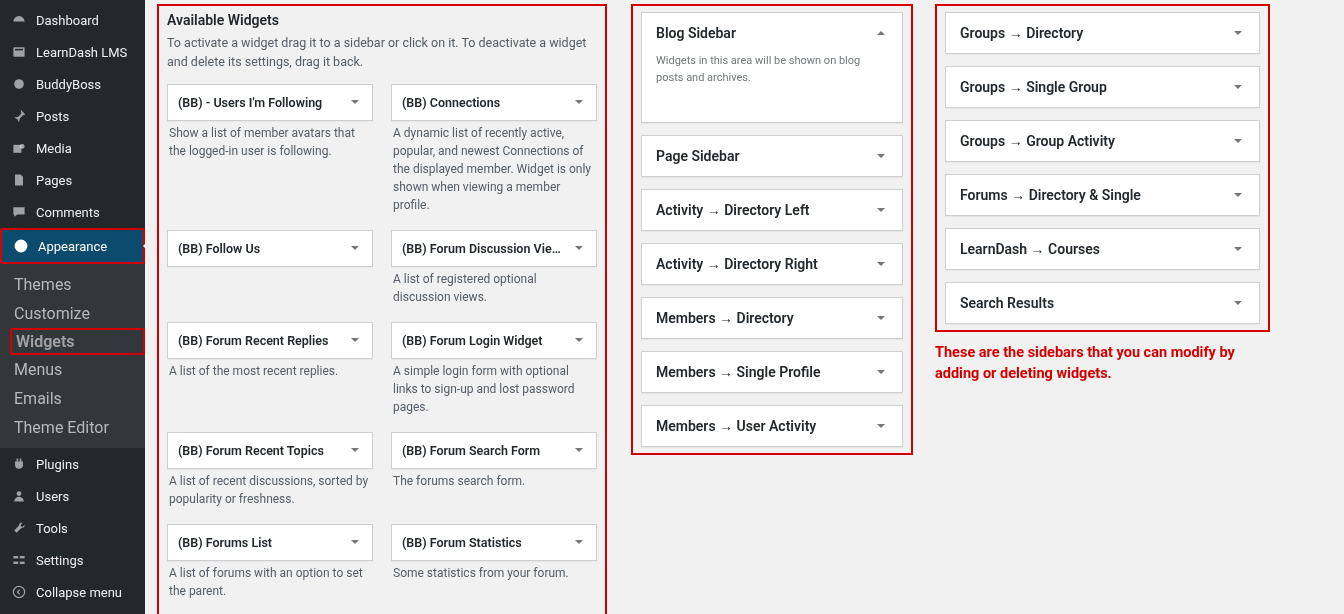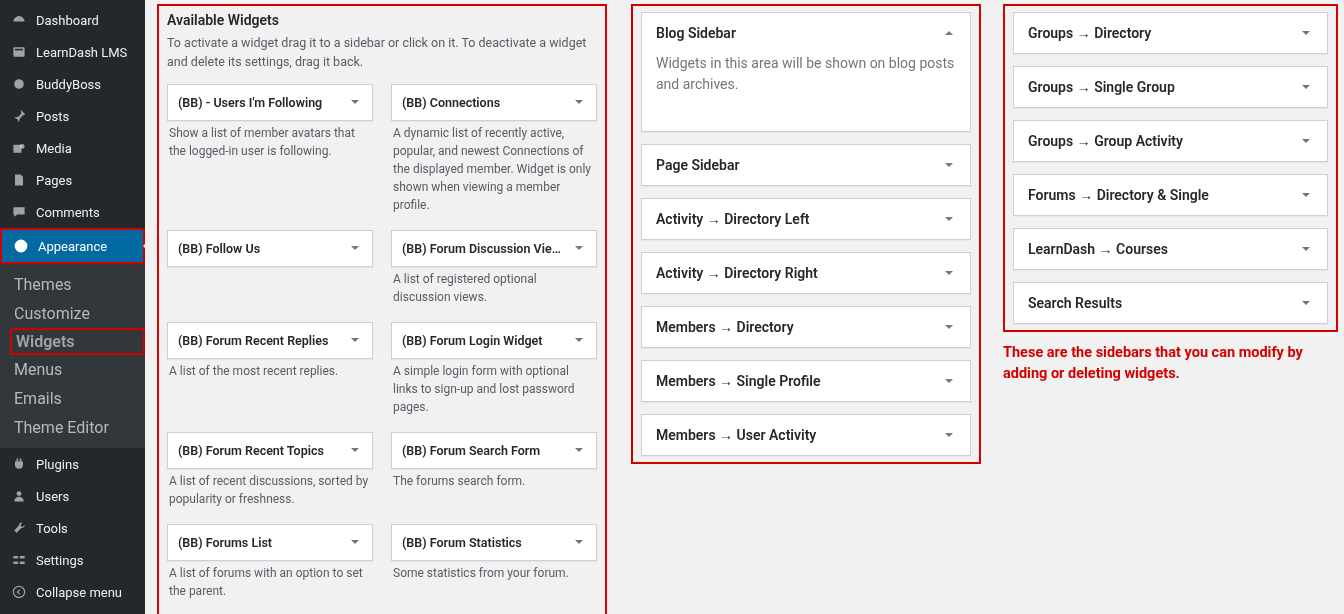--- a/index.html
+++ b/index.html
@@ -2,61 +2,61 @@
 <html><head>
 <meta charset="utf-8">
 <style>
 * { box-sizing: border-box; margin: 0; padding: 0; }
 html, body { height: 100%; font-family: -apple-system, BlinkMacSystemFont, "Segoe UI", Roboto, Arial, sans-serif; font-size: 13px; color: #444; background: #f1f1f1; }
 body { display: flex; }
 
 
 .admin-sidebar { width: 145px; background: #23282d; color: #eee; flex-shrink: 0; padding-top: 4px; }
 .admin-sidebar .menu-item { display: flex; align-items: center; padding: 7px 10px 7px 10px; color: #eee; cursor: pointer; gap: 8px; font-size: 13px; }
-.admin-sidebar .menu-item.active { background: #0369a1; color: #fff; position: relative; }
+.admin-sidebar .menu-item.active { background: #0c4a6e; color: #fff; position: relative; }
 .admin-sidebar .menu-item.active::after {
   content: ""; position: absolute; right: -8px; top: 50%; transform: translateY(-50%);
   border: 8px solid transparent; border-right-color: #f1f1f1;
 }
 .admin-sidebar .submenu { background: #32373c; padding: 6px 0; }
 .admin-sidebar .submenu .sub-item { display: block; padding: 5px 10px 5px 14px; color: #b4b9be; cursor: pointer; font-size: 16px; }
 .admin-sidebar .submenu .sub-item.current { color: #a3a3a3; font-weight: 600; }
 .admin-sidebar .menu-icon { width: 18px; height: 18px; display: inline-flex; align-items: center; justify-content: center; flex-shrink: 0; }
 .admin-sidebar svg { width: 16px; height: 16px; fill: rgba(240,245,250,0.6); }
 .admin-sidebar .menu-item.active svg { fill: #fff; }
 
 .highlight-active { border: 2px solid #d40000; border-radius: 2px; }
 .highlight-subitem { border: 2px solid #d40000; display: inline-block; padding: 2px 4px !important; margin-left: 10px !important; border-radius: 2px; }
 
 
 .main { flex: 1; display: flex; gap: 12px; padding: 4px 6px 6px 12px; overflow: hidden; }
 
 .col { display: flex; flex-direction: column; }
 .col-widgets { width: 450px; }
-.col-sidebars1 { width: 350px; margin-left: 12px; }
+.col-sidebars1 { width: 282px; margin-left: 12px; }
 .col-sidebars2 { width: 335px; margin-left: 10px; }
 
 .red-box { border: 2px solid #d40000; padding: 6px 8px 8px 8px; }
 
 .panel-title { font-size: 14px; font-weight: 600; color: #23282d; margin-bottom: 6px; }
 .panel-desc { font-size: 12.5px; color: #555d66; line-height: 1.5; margin-bottom: 12px; }
 
 .widgets-grid { display: grid; grid-template-columns: 1fr 1fr; gap: 0 18px; }
 .widget-cell { margin-bottom: 4px; }
 .widget-header { background: #fff; border: 1px solid #ccd0d4; display: flex; align-items: center; justify-content: space-between; padding: 10px 10px; cursor: move; box-shadow: 0 1px 1px rgba(0,0,0,0.04); }
 .widget-header .widget-title { font-size: 12.5px; font-weight: 600; color: #23282d; white-space: nowrap; overflow: hidden; text-overflow: ellipsis; }
 .widget-toggle { width: 14px; height: 14px; display: inline-flex; align-items: center; justify-content: center; flex-shrink: 0; }
 .widget-toggle svg { width: 12px; height: 12px; fill: #72777c; }
 .widget-desc { font-size: 12px; color: #555d66; padding: 3px 2px 12px 2px; line-height: 1.5; min-height: 44px; }
 
 .sidebar-area { background: #fff; border: 1px solid #ccd0d4; margin-bottom: 12px; box-shadow: 0 1px 1px rgba(0,0,0,0.04); }
 .sidebar-area-header { display: flex; align-items: center; justify-content: space-between; padding: 12px 14px; cursor: pointer; }
 .sidebar-area-title { font-size: 14px; font-weight: 600; color: #23282d; }
 .sidebar-area.expanded .sidebar-area-body { padding: 0 14px 36px 14px; }
-.sidebar-area-desc { font-size: 14px; color: #72777c; line-height: 1.5; }
+.sidebar-area-desc { font-size: 11px; color: #72777c; line-height: 1.5; }
 
 .annotation { color: #d40000; font-size: 14.5px; font-weight: 700; line-height: 1.45; margin-top: 10px; }
 </style>
 </head>
 <body>
 
 <nav class="admin-sidebar">
   <div class="menu-item">
     <span class="menu-icon">
         <svg viewBox="0 0 20 20">

